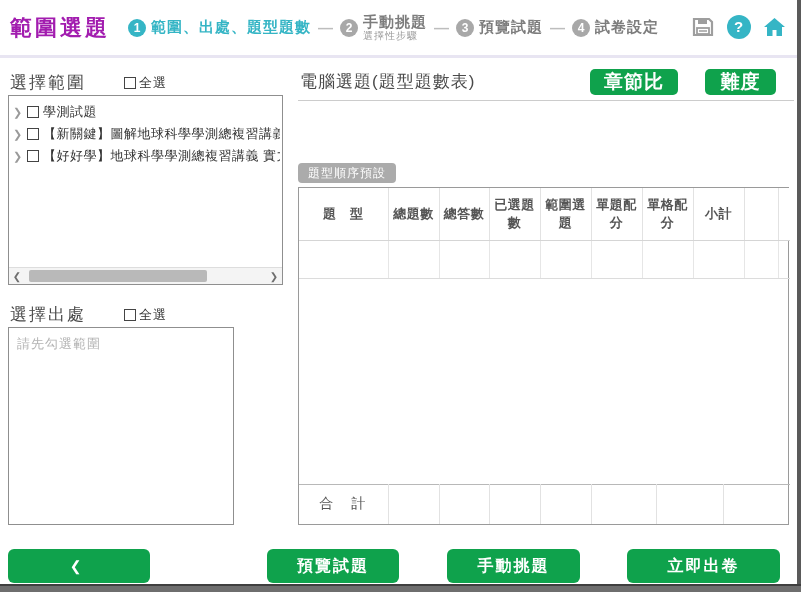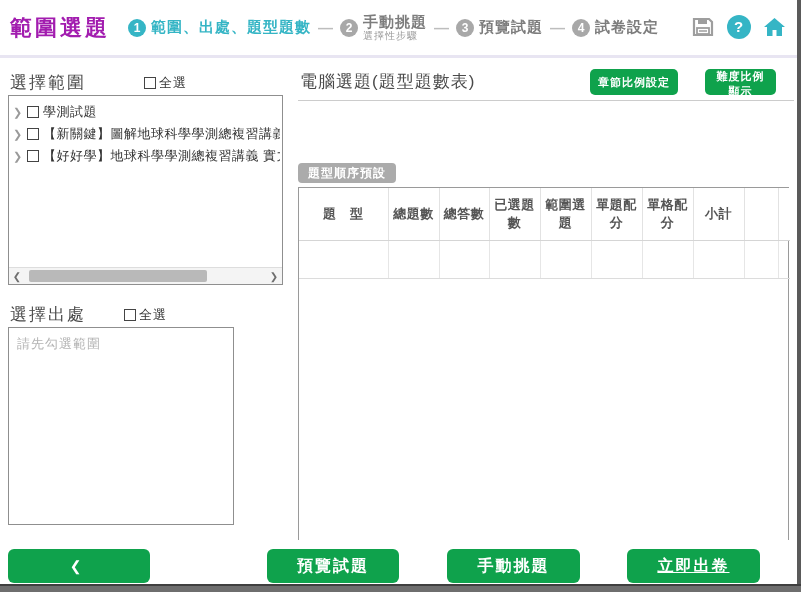--- a/index.html
+++ b/index.html
@@ -43,42 +43,42 @@
   .tree-label { font-size:13px; color:#333; letter-spacing:0.5px; }
   .hscroll { position:absolute; left:0; bottom:0; width:273px; height:17px; background:#f4f4f4; border-top:1px solid #ddd; display:flex; align-items:center; }
   .hscroll-arrow { width:16px; height:16px; color:#6e6e6e; font-size:10px; display:flex; align-items:center; justify-content:center; cursor:pointer; }
   .hscroll-track { flex:1; height:100%; position:relative; }
   .hscroll-thumb { position:absolute; left:4px; top:2px; height:12px; width:178px; background:#b9b9b9; border-radius:2px; cursor:pointer; }
   .source-box { position:absolute; left:8px; top:327px; width:226px; height:198px; border:1px solid #8f8f8f; background:#fff; }
   .placeholder { font-size:13px; color:#b3b3b3; padding:7px 8px; letter-spacing:1px; }
   
   .main-title { position:absolute; left:300px; top:70px; font-size:17px; color:#4a4a4a; letter-spacing:1px; }
   .green-btn { background:#0fa24c; color:#fff; border:none; border-radius:5px; font-family:inherit; font-weight:bold; cursor:pointer; }
-  .ratio-btn { position:absolute; top:69px; height:26px; font-size:11px; letter-spacing:1px; padding:0 8px; }
+  .ratio-btn { position:absolute; top:69px; height:26px; font-size:19px; letter-spacing:1px; padding:0 8px; }
   .ratio-btn.chapter { left:590px; width:88px; }
   .ratio-btn.difficulty { left:705px; width:71px; }
   .main-divider { position:absolute; left:298px; top:100px; width:496px; height:1px; background:#ccc; }
-  .order-tag { position:absolute; left:298px; top:163px; height:20px; padding:0 10px; background:#ababab; color:#fff; font-size:12px; letter-spacing:1px; border-radius:4px; display:flex; align-items:center;font-weight:bold; }
-  .qtable-wrap { position:absolute; left:298px; top:187px; width:491px; height:398px; border:1px solid #9a9a9a; background:#fff; display:flex; flex-direction:column; }
+  .order-tag { position:absolute; left:298px; top:163px; height:20px; padding:0 10px; background:#ababab; color:#fff; font-size:12px; letter-spacing:1px; border-radius:4px; display:flex; align-items:center; }
+  .qtable-wrap { position:absolute; left:298px; top:187px; width:491px; height:338px; border:1px solid #9a9a9a; background:#fff; display:flex; flex-direction:column; }
   table { border-collapse:collapse; table-layout:fixed; width:100%; }
   .qtable th { height:52px; font-size:13px; font-weight:600; color:#555; text-align:center; border-right:1px solid #e2e2e2; border-bottom:1px solid #d5d5d5; background:#fff; letter-spacing:0.5px; }
   .qtable td { height:38px; border-right:1px solid #e6e6e6; border-bottom:1px solid #dcdcdc; position:relative; }
   .qtable th:last-child, .qtable td:last-child { border-right:none; }
   @keyframes blink { 50% { opacity:0; } }
   .qtable-spacer { flex:1; }
   .totals td { height:40px; border-top:1px solid #b8b8b8; border-right:1px solid #e2e2e2; font-size:14px; color:#555; text-align:center; letter-spacing:2px; }
   .totals td:last-child { border-right:none; }
   
   .bottom-bar { position:absolute; left:0; top:540px; width:797px; height:44px; background:#fff; }
   .nav-btn { position:absolute; top:9px; height:34px; font-size:16px; letter-spacing:2px; border-radius:6px; display:flex; align-items:center; justify-content:center; }
   .nav-btn.back { left:8px; width:142px; }
   .nav-btn.back .chev { font-size:14px; margin-right:5px; font-weight:bold; }
   .nav-btn.preview { left:267px; width:132px; }
   .nav-btn.manual { left:447px; width:133px; }
-  .nav-btn.generate { left:627px; width:133px;text-decoration:underline; }
+  .nav-btn.generate { left:627px; width:153px; }
   
   .svg-icon { display:block; }
 </style>
 </head>
 <body>
 
 <div class="header">
   <div class="page-title">範圍選題</div>
   <div class="steps">
     <div class="step active">
@@ -127,21 +127,21 @@
     </div>
     <div class="icon-btn">
       <svg class="svg-icon" width="25" height="24" viewBox="0 0 25 24">
         <path d="M12.5 3 L23 12 h-3 v9 h-5.5 v-6 h-4 v6 H5 v-9 H2 z" fill="#35b5c5"></path>
       </svg>
     </div>
   </div>
 </div>
 <div class="header-strip"></div>
 
-<div class="section-head" style="left:10px; top:71px;gap:20px;">
+<div class="section-head" style="left:10px; top:71px;">
   <span class="section-title">選擇範圍</span>
   <span class="select-all">
     <span class="checkbox"></span>
     <span class="label">全選</span>
   </span>
 </div>
 
 <div class="range-box">
   <div class="tree">
     <div class="tree-item">

